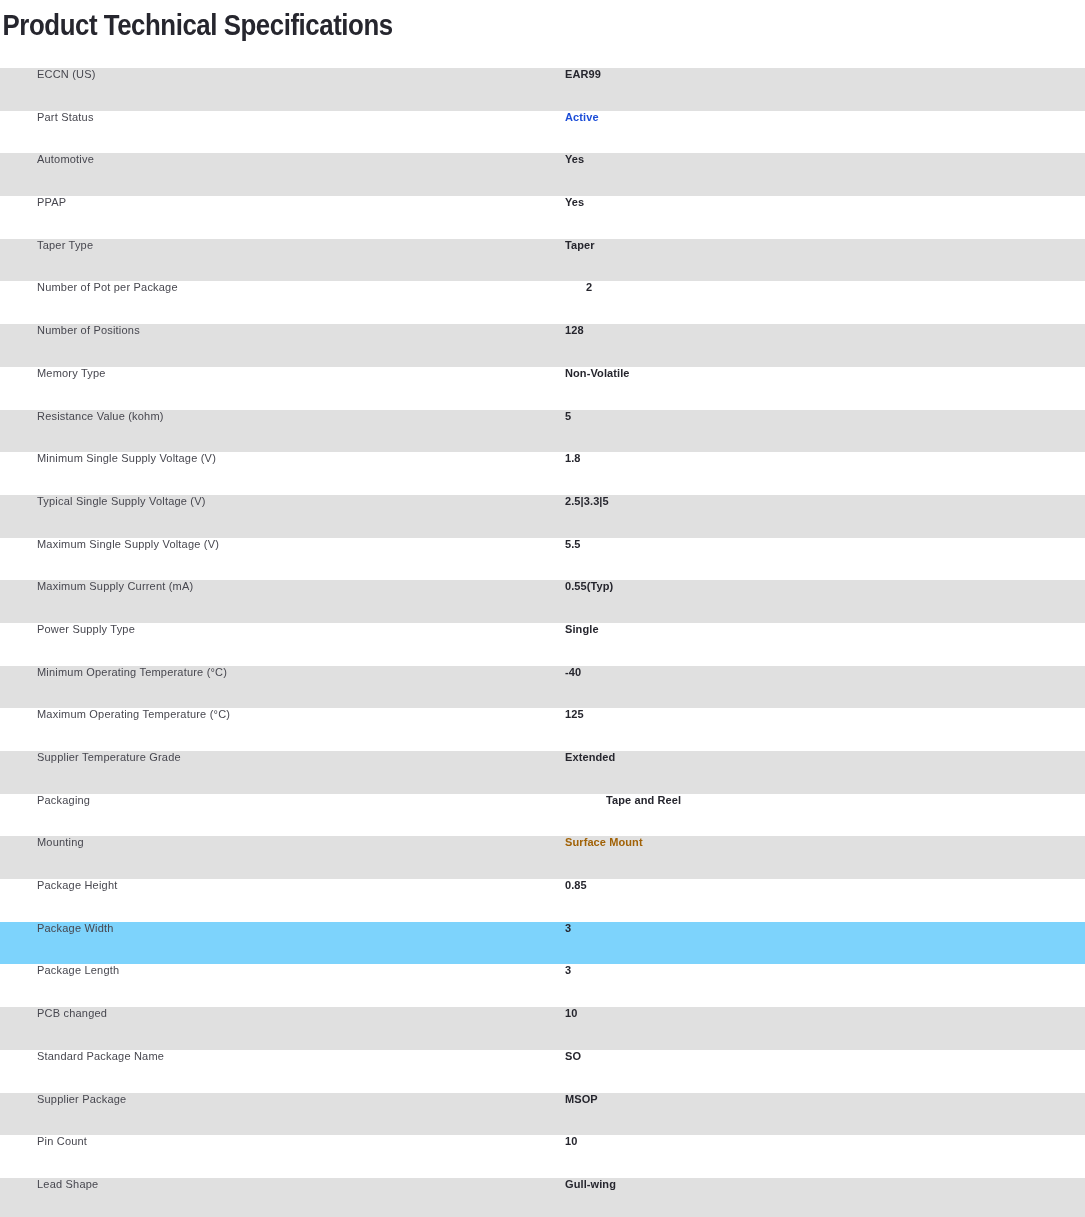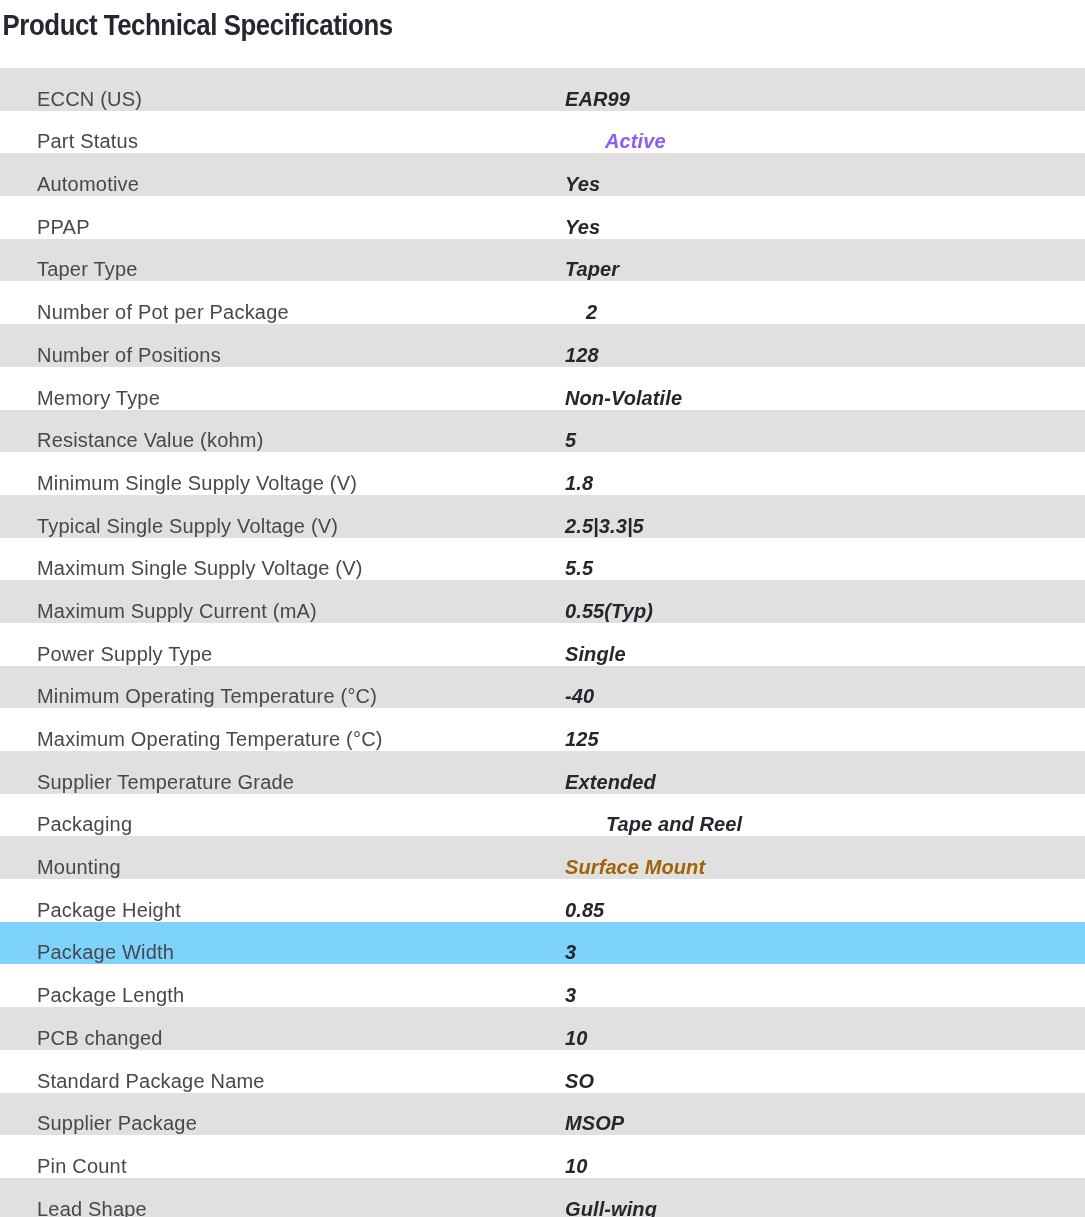--- a/index.html
+++ b/index.html
@@ -26,59 +26,58 @@
     transform: scaleX(0.86);
     transform-origin: left top;
   }
   .spec-table {
     margin-top: 24px;
     width: 1085px;
   }
   .spec-row {
     height: 42.7px;
     display: flex;
-    align-items: flex-end;
-    font-size: 20px;
+    align-items: flex-start;
+    font-size: 11px;
     background: #ffffff;
   }
   .spec-row.alt {
     background: #e0e0e0;
   }
   .spec-label {
     width: 565px;
     padding-left: 37px;
     box-sizing: border-box;
     color: #47474f;
     letter-spacing: 0.2px;
     font-weight: 400;
     flex-shrink: 0;
     white-space: nowrap;
   }
   .spec-value {
     color: #26262e;
     font-weight: 700;
     letter-spacing: 0.1px;
     white-space: nowrap;
-    font-style: italic;
   }
 </style>
 </head>
 <body>
 
 <h1 class="page-title" style="color: rgb(38, 38, 46);">Product Technical Specifications</h1>
 
 <div class="spec-table">
   <div class="spec-row alt" style="background: rgb(224, 224, 224);">
     <div class="spec-label" style="color: rgb(71, 71, 79);">ECCN (US)</div>
     <div class="spec-value" style="color: rgb(38, 38, 46);">EAR99</div>
   </div>
 
   <div class="spec-row" style="background: rgb(255, 255, 255);">
     <div class="spec-label" style="color: rgb(71, 71, 79);">Part Status</div>
-    <div class="spec-value" style="color: #8b5cf6; margin-left: 40px;">Active</div>
+    <div class="spec-value" style="color: #1d4ed8;">Active</div>
   </div>
 
   <div class="spec-row alt" style="background: rgb(224, 224, 224);">
     <div class="spec-label" style="color: rgb(71, 71, 79);">Automotive</div>
     <div class="spec-value" style="color: rgb(38, 38, 46);">Yes</div>
   </div>
 
   <div class="spec-row" style="background: rgb(255, 255, 255);">
     <div class="spec-label" style="color: rgb(71, 71, 79);">PPAP</div>
     <div class="spec-value" style="color: rgb(38, 38, 46);">Yes</div>

